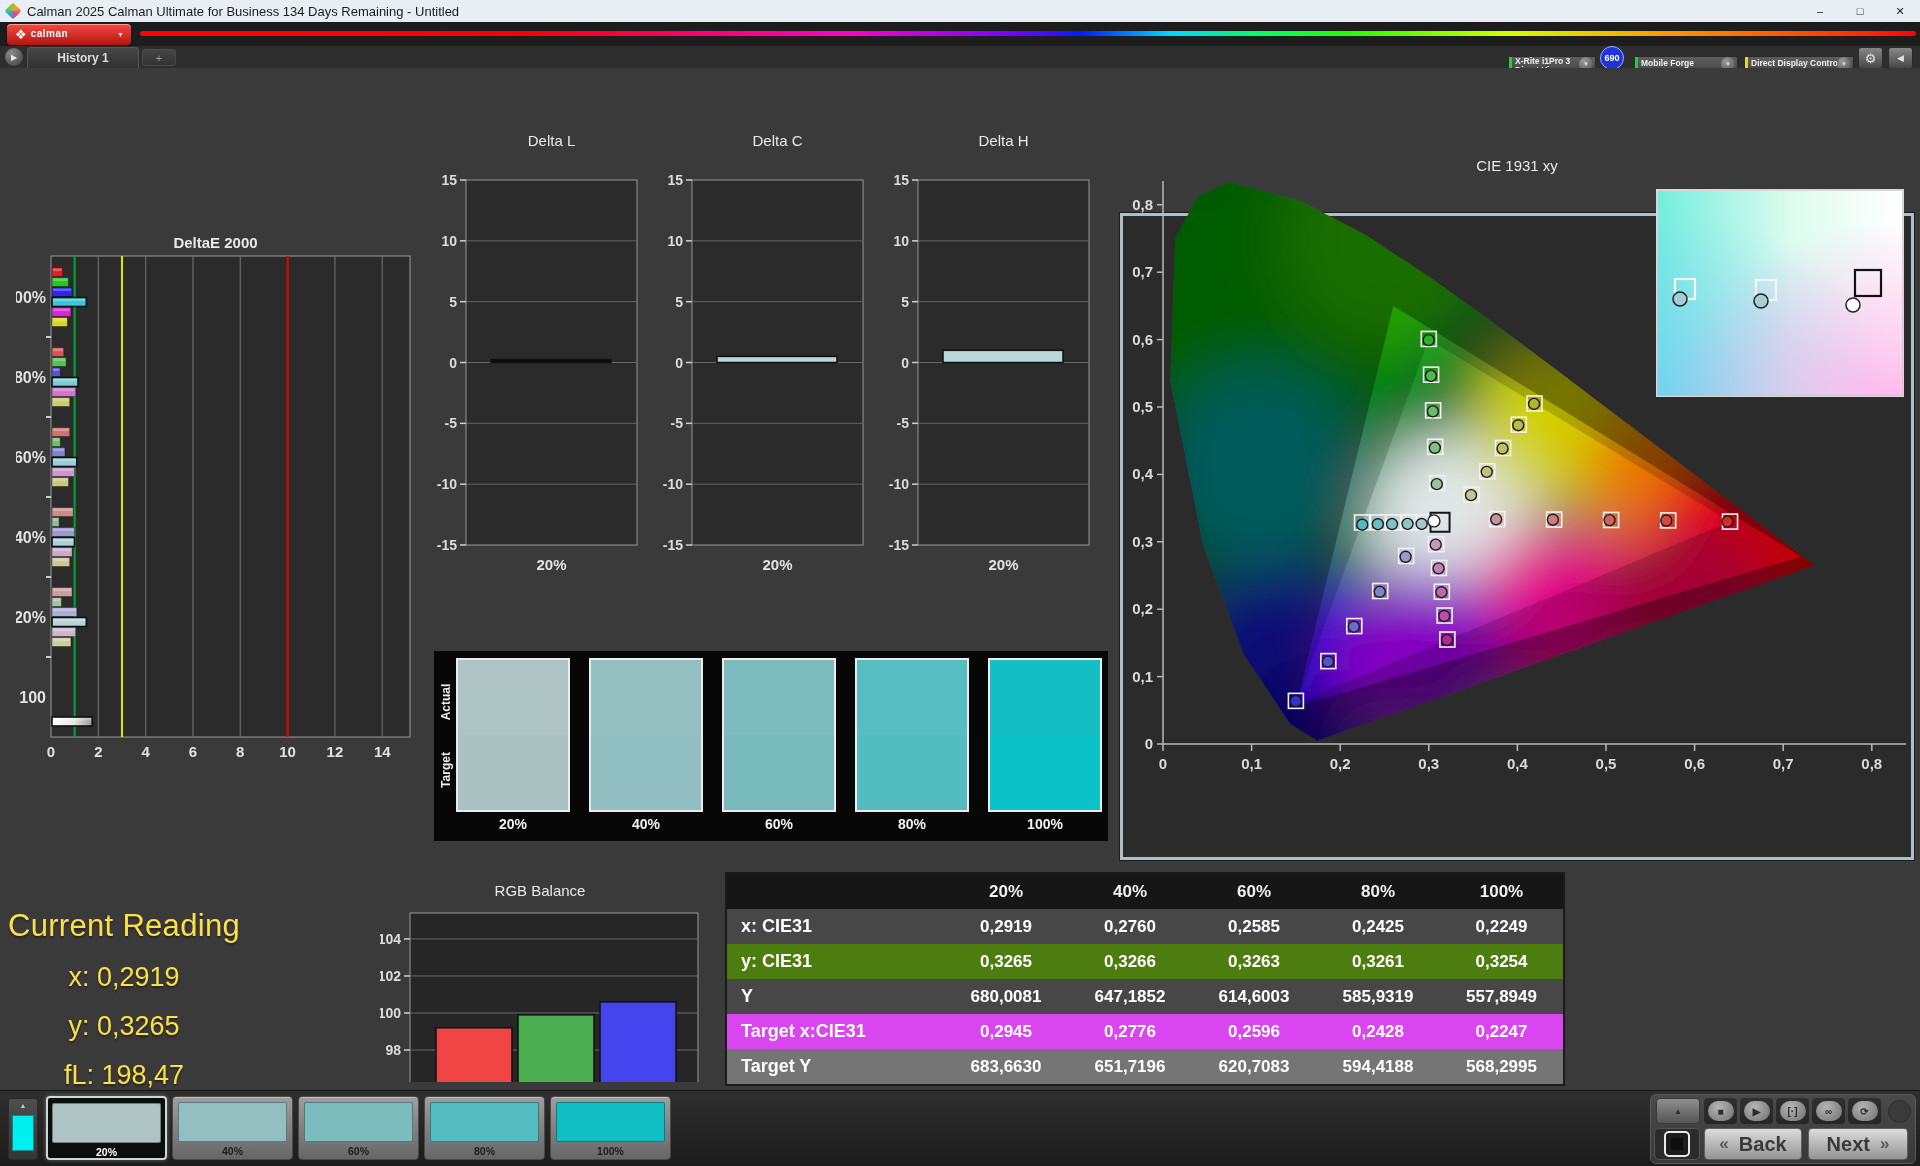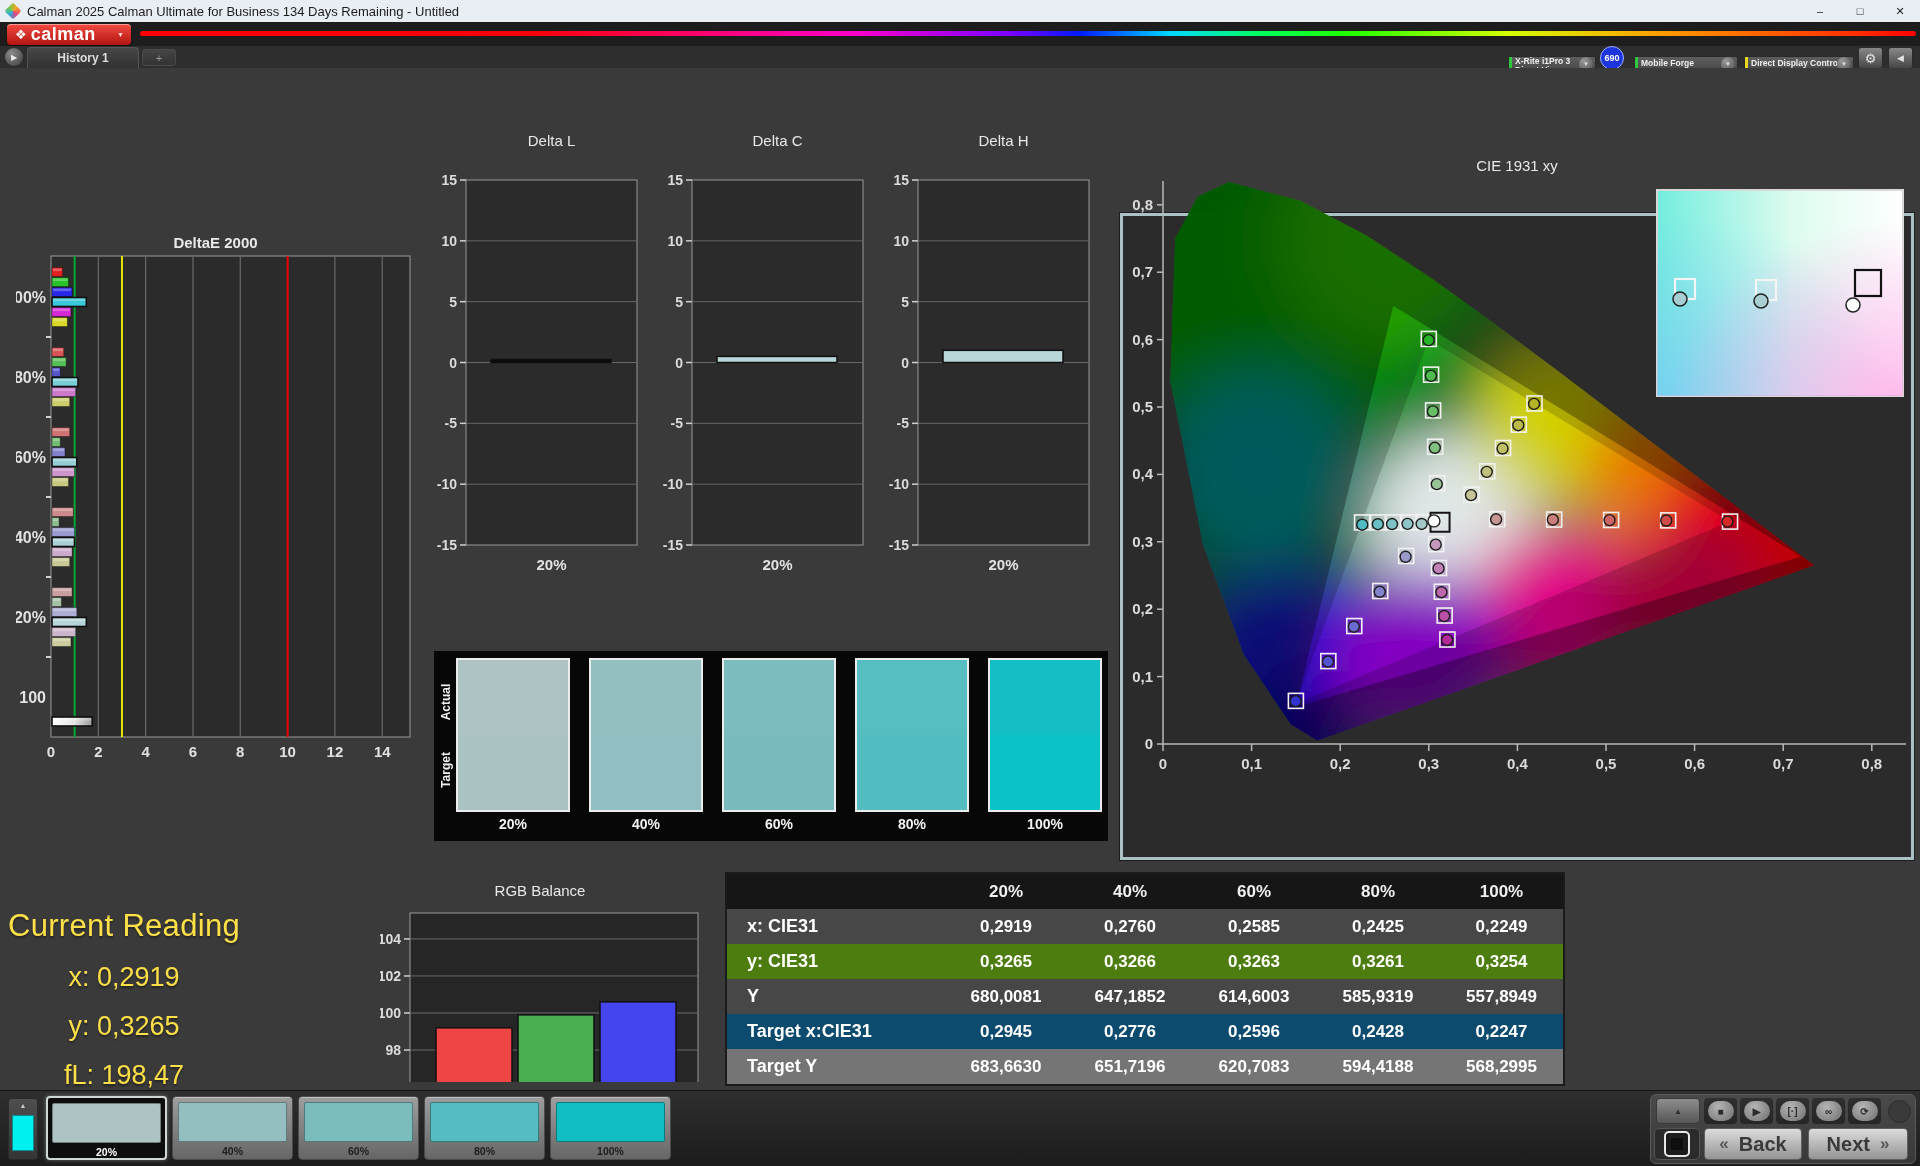--- a/index.html
+++ b/index.html
@@ -11,21 +11,21 @@
   #appicon{width:12px;height:12px;margin:0 8px 0 7px;transform:rotate(45deg);border-radius:2px;
     background:conic-gradient(#f5a623,#e8427c,#29abe2,#7ac943,#f5a623);}
   #wintitle{font-size:13px;color:#1c1c1c;}
   #winbtns{margin-left:auto;display:flex;height:22px;}
   .winbtn{width:40px;height:22px;display:flex;align-items:center;justify-content:center;font-size:11px;color:#222;cursor:default;}
   
   #header{left:0;top:22px;width:1920px;height:24px;background:#1d1d1d;}
   #logobtn{left:7px;top:24px;width:124px;height:21px;border-radius:4px;display:flex;align-items:center;
     background:linear-gradient(#f34b42,#b31410);box-shadow:inset 0 1px 0 rgba(255,255,255,.45), 0 1px 2px rgba(0,0,0,.6);}
   #logobtn .diamond{color:#fff;font-size:13px;margin:0 4px 0 8px;line-height:1;}
-  #logobtn .word{color:#fff;font-weight:bold;font-size:18px;letter-spacing:.5px;line-height:1;margin-top:-2px;}
+  #logobtn .word{color:#fff;font-weight:bold;font-size:10px;letter-spacing:.5px;line-height:1;margin-top:-2px;}
   #logobtn .caret{margin-left:auto;margin-right:7px;color:#ffd7d4;font-size:7px;}
   #rainbow{left:140px;top:31px;width:1776px;height:5px;border-radius:3px;
     background:linear-gradient(90deg,#ff0006 0%,#f80008 22%,#ff00c8 40%,#7b00ff 49%,#001cff 53%,#00d8ff 58%,#00ff60 63%,#20ff00 68%,#d4ff00 77%,#ff9800 86%,#ff2a00 97%,#ff0000 100%);}
   
   #tabbar{left:0;top:46px;width:1920px;height:22px;background:#2e2e2e;border-bottom:1px solid #242424;}
   #histplay{left:5px;top:48px;width:18px;height:18px;border-radius:50%;background:radial-gradient(circle at 35% 30%,#8b8b8b,#3c3c3c);
     color:#e8e8e8;font-size:8px;display:flex;align-items:center;justify-content:center;}
   #histtab{left:27px;top:47px;width:112px;height:21px;background:linear-gradient(#474747,#313131);border:1px solid #555;border-bottom:none;
     border-radius:4px 4px 0 0;color:#dedede;font-size:12px;font-weight:bold;display:flex;align-items:center;justify-content:center;box-sizing:border-box;}
   #addtab{left:142px;top:49px;width:34px;height:17px;background:linear-gradient(#454545,#333);border:1px solid #4a4a4a;border-radius:3px;
@@ -52,21 +52,21 @@
   
   #ciepanel{left:1120px;top:145px;width:794px;height:647px;border:3px solid #aac2c6;box-sizing:border-box;background:#2b2b2b;box-shadow:0 0 0 1px #1d1d1d;}
   
   #curread{left:8px;top:840px;color:#fde047;text-align:center;}
   #curread .crtitle{font-size:31px;letter-spacing:.3px;text-shadow:0 2px 2px rgba(0,0,0,.4);}
   #curread .crline{font-size:27px;margin-top:18px;text-shadow:0 2px 2px rgba(0,0,0,.4);}
   
   #datatable{left:725px;top:804px;border-collapse:collapse;border:2px solid #1b1b1b;}
   #datatable th{background:#161616;color:#f0f0f0;font-size:17px;font-weight:bold;height:33px;}
   #datatable td{color:#fff;font-size:17px;height:33px;text-align:center;font-weight:600;}
-  #datatable td.rowlabel{text-align:left;padding-left:20px;font-weight:bold;font-size:18px;}
+  #datatable td.rowlabel{text-align:left;padding-left:14px;font-weight:bold;font-size:18px;}
   #datatable col.c0{width:218px;} #datatable col.cv{width:124px;}
   
   #bottombar{left:0;top:1090px;width:1920px;height:76px;background:linear-gradient(#2f2f2f,#232323 60%,#1c1c1c);border-top:1px solid #151515;}
   #patwin{left:8px;top:1098px;width:30px;height:62px;background:linear-gradient(#4e4e4e,#353535);border:1px solid #2a2a2a;border-radius:3px;box-sizing:border-box;}
   #patwin .up{color:#c8c8c8;font-size:7px;text-align:center;margin-top:3px;}
   #patwin .cy{margin:6px auto 0;width:20px;height:34px;background:#00f0f0;border:1px solid #0a8a8a;}
   .patbtn{position:absolute;top:1096px;width:121px;height:64px;border-radius:4px;box-sizing:border-box;
     background:linear-gradient(#9e9e9e,#666);border:1px solid #4a4a4a;box-shadow:inset 0 1px 0 rgba(255,255,255,.35);}
   .patbtn .chip{margin:5px auto 0;width:107px;height:38px;border-radius:2px;border:1px solid rgba(0,0,0,.35);}
   .patbtn .plabel{text-align:center;font-size:10.5px;font-weight:bold;color:#1d1d1d;margin-top:3px;}
@@ -620,21 +620,21 @@
             <td>0,3254</td>
           </tr>
           <tr style="background: rgb(71, 71, 71);">
             <td class="rowlabel">Y</td>
             <td>680,0081</td>
             <td>647,1852</td>
             <td>614,6003</td>
             <td>585,9319</td>
             <td>557,8949</td>
           </tr>
-          <tr style="background: #0c4a6e; margin-left: 32px;">
+          <tr style="background: #d946ef; margin-left: 32px;">
             <td class="rowlabel">Target x:CIE31</td>
             <td>0,2945</td>
             <td>0,2776</td>
             <td>0,2596</td>
             <td>0,2428</td>
             <td>0,2247</td>
           </tr>
           <tr style="background: rgb(117, 117, 117);">
             <td class="rowlabel">Target Y</td>
             <td>683,6630</td>

